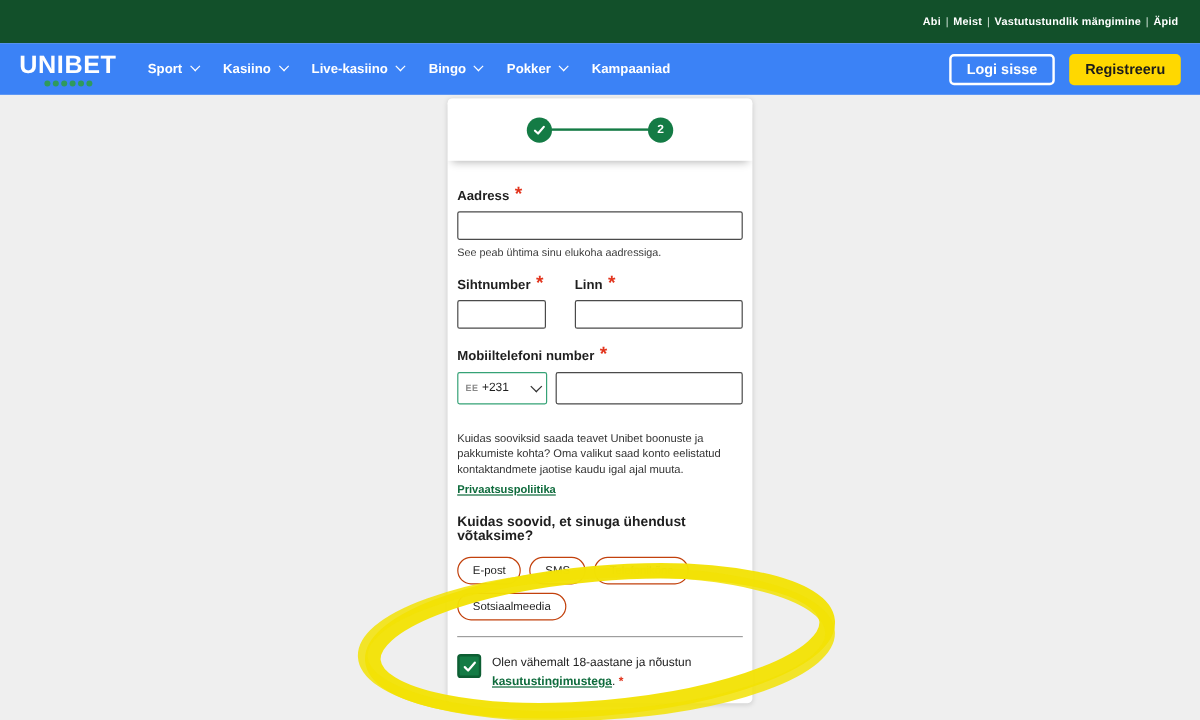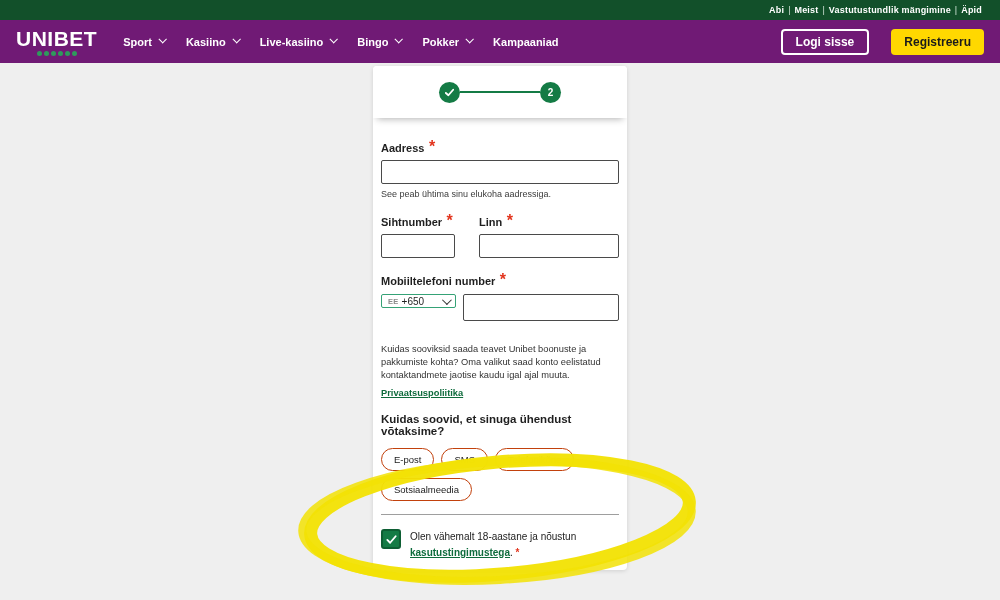--- a/index.html
+++ b/index.html
@@ -1,33 +1,33 @@
 <!DOCTYPE html>
 <html><head>
 <meta charset="utf-8">
 <style>
   * { margin:0; padding:0; box-sizing:border-box; }
   html,body { width:1000px; height:600px; overflow:hidden; }
   body { font-family:"Liberation Sans", sans-serif; background:#efefef; position:relative; }
 
   
-  .topbar { height:20px; background:#12502a; display:flex; align-items:center; justify-content:flex-end; padding-right:14px; }
+  .topbar { height:36px; background:#12502a; display:flex; align-items:center; justify-content:flex-end; padding-right:14px; }
   .topbar a { color:#fff; font-size:9px; font-weight:bold; text-decoration:none; margin:0 4px; letter-spacing:.2px; }
   .topbar .sep { color:#cfe3d6; font-size:9px; }
 
   
-  .navbar { height:43px; background:#701a75; display:flex; align-items:center; padding:0 16px; }
+  .navbar { height:43px; background:#3b82f6; display:flex; align-items:center; padding:0 16px; }
   .logo { display:flex; flex-direction:column; align-items:center; margin-right:26px; cursor:pointer; }
   .logo-text { color:#fff; font-size:21px; font-weight:bold; letter-spacing:.5px; line-height:1; }
   .logo-dots { display:flex; gap:2px; margin-top:2px; }
   .logo-dots i { width:5px; height:5px; border-radius:50%; background:#2f9a5c; display:block; }
   .nav-items { display:flex; align-items:center; gap:21px; }
   .nav-item { display:flex; align-items:center; color:#fff; font-size:11px; font-weight:bold; cursor:pointer; }
   .chev { width:6px; height:6px; border-right:1.8px solid #fff; border-bottom:1.8px solid #fff; transform:rotate(45deg) translateY(-1px); display:inline-block; margin-left:7px; margin-top:-3px; }
-  .nav-actions { margin-left:auto; display:flex; align-items:center; gap:22px; }
+  .nav-actions { margin-left:auto; display:flex; align-items:center; gap:12px; }
   .btn-login { background:transparent; border:2px solid #fff; color:#fff; font-family:inherit; font-size:12px; font-weight:bold; padding:4px 13px; border-radius:4px; cursor:pointer; }
   .btn-register { background:#ffd800; border:none; color:#1b1b1b; font-family:inherit; font-size:12px; font-weight:bold; padding:6px 13px; border-radius:4px; cursor:pointer; }
 
   
   .page { position:relative; height:537px; }
   .panel { position:absolute; left:373px; top:3px; width:254px; height:504px; background:#fff; border-radius:4px; box-shadow:0 1px 4px rgba(0,0,0,.13); overflow:hidden; }
 
   .stepper-header { height:52px; background:#fff; display:flex; align-items:center; justify-content:center; box-shadow:0 5px 7px -4px rgba(0,0,0,.3); position:relative; z-index:2; }
   .step-circle { width:21px; height:21px; border-radius:50%; background:#147b45; color:#fff; display:flex; align-items:center; justify-content:center; font-size:10px; font-weight:bold; flex:0 0 auto; }
   .step-line { width:80px; height:2px; background:#147b45; }
@@ -36,21 +36,21 @@
   .fld-label { font-size:11px; font-weight:bold; color:#1f1f1f; }
   .req { color:#e2341d; font-weight:bold; }
   .txt-input { width:100%; height:24px; border:1px solid #4a4a4a; border-radius:2px; background:#fff; font-family:inherit; font-size:11px; padding:0 6px; }
   .helper { font-size:9px; color:#3c3c3c; margin-top:5px; }
 
   .row { display:flex; gap:24px; }
   .col-zip { width:74px; flex:0 0 auto; }
   .col-city { flex:1; }
 
   .phone-row { display:flex; gap:7px; margin-top:5px; }
-  .phone-select { width:76px; height:14px; border:1.5px solid #35a276; border-radius:2px; display:flex; align-items:center; padding:4px 6px; cursor:pointer; background:#fff; }
+  .phone-select { width:76px; height:27px; border:1.5px solid #35a276; border-radius:2px; display:flex; align-items:center; padding:4px 6px; cursor:pointer; background:#fff; }
   .cc { font-size:7.5px; color:#8a8a8a; font-weight:bold; margin-right:3px; letter-spacing:.3px; }
   .dial { font-size:10px; color:#1f1f1f; }
   .sel-chev { width:7px; height:7px; border-right:1.8px solid #333; border-bottom:1.8px solid #333; transform:rotate(45deg) translateY(-2px); margin-left:auto; }
   .phone-input { flex:1; height:27px; border:1px solid #4a4a4a; border-radius:2px; font-family:inherit; font-size:11px; padding:0 6px; }
 
   .marketing { font-size:9.3px; color:#333; line-height:1.4; margin-top:22px; }
   .link-green { font-size:9.3px; color:#0e6b3c; font-weight:bold; text-decoration:underline; display:inline-block; margin-top:2px; cursor:pointer; }
   .contact-heading { font-size:11.5px; font-weight:bold; color:#1f1f1f; margin-top:13px; }
 
   .pills { display:flex; flex-wrap:wrap; gap:7px 7px; margin-top:11px; }
@@ -157,21 +157,21 @@
         </div>
       </div>
 
       <div style="margin-top:13px;">
         <span class="fld-label">Mobiiltelefoni number</span>
         <span class="req">*</span>
       </div>
       <div class="phone-row">
         <div class="phone-select">
           <span class="cc">EE</span>
-          <span class="dial">+650</span>
+          <span class="dial">+231</span>
           <span class="sel-chev"></span>
         </div>
         <input class="phone-input" value="" style="">
       </div>
 
       <div class="marketing">Kuidas sooviksid saada teavet Unibet boonuste ja pakkumiste kohta? Oma valikut saad konto eelistatud kontaktandmete jaotise kaudu igal ajal muuta.</div>
       <a class="link-green">Privaatsuspoliitika</a>
 
       <div class="contact-heading">Kuidas soovid, et sinuga ühendust võtaksime?</div>
 

